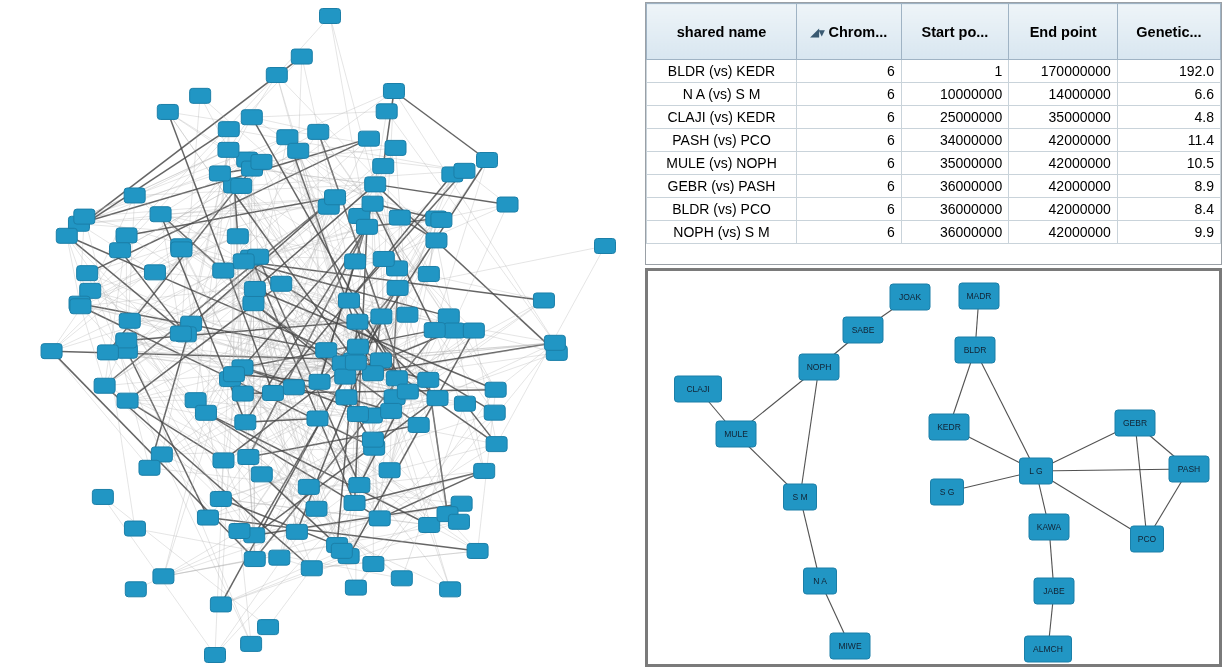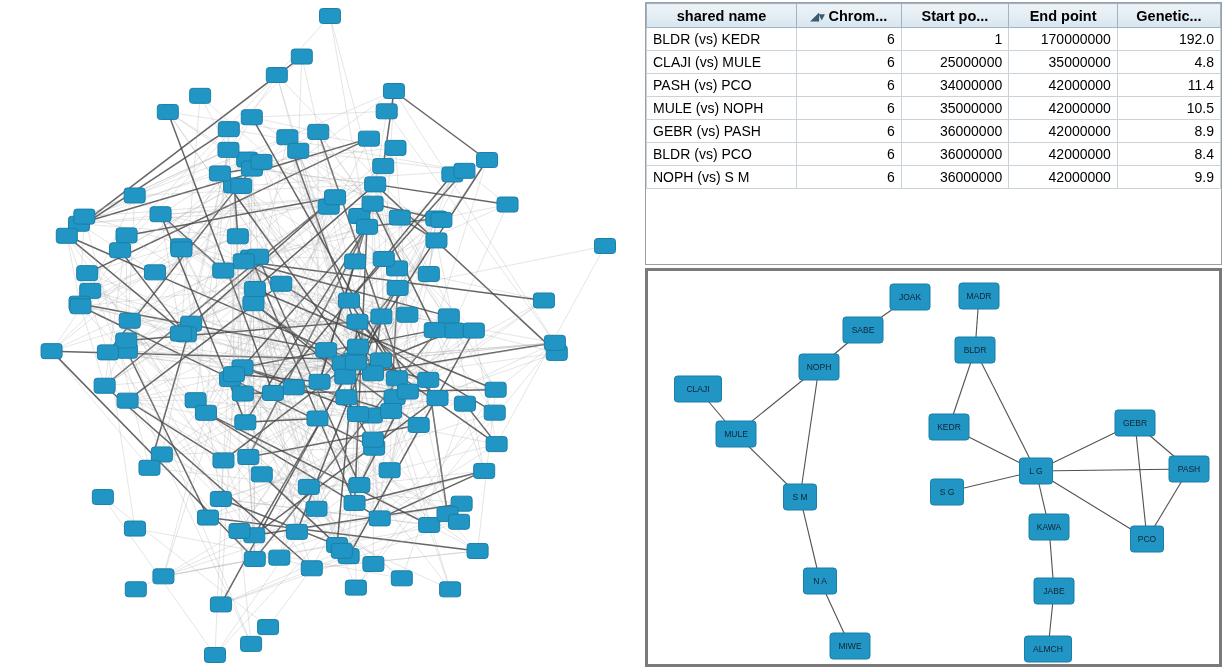--- a/index.html
+++ b/index.html
@@ -43,32 +43,32 @@
     width: 100%;
     font-size: 14px;
     color: #000;
   }
   table.data-table th {
     background: linear-gradient(#eef4f8, #d8e6f0);
     border: 1px solid #9fb3c4;
     font-weight: bold;
     font-size: 14.5px;
     height: 23px;
-    padding: 0 6px;
+    padding: 16px 6px;
     white-space: nowrap;
     text-align: center;
   }
   table.data-table td {
     border: 1px solid #c9d3da;
     height: 22px;
     padding: 0 6px;
     white-space: nowrap;
     background: #ffffff;
   }
-  td.c-name { text-align: left; }
+  td.c-name { text-align: center; }
   td.c-num  { text-align: right; }
   th .filter-ico {
     display: inline-block;
     margin-right: 4px;
     color: #3a5a72;
     font-size: 11px;
     vertical-align: middle;
   }
   .col-name  { width: 152px; }
   .col-chrom { width: 100px; }
@@ -1335,21 +1335,28 @@
     </thead>
     <tbody id="table-body">
         <tr>
           <td class="col-name c-name">BLDR (vs) KEDR</td>
           <td class="col-chrom c-num">6</td>
           <td class="col-start c-num">1</td>
           <td class="col-end c-num">170000000</td>
           <td class="col-gen c-num">192.0</td>
         </tr>
         <tr>
-          <td class="col-name c-name">CLAJI (vs) MULE</td>
+          <td class="col-name c-name">N A (vs) S M</td>
+          <td class="col-chrom c-num">6</td>
+          <td class="col-start c-num">10000000</td>
+          <td class="col-end c-num">14000000</td>
+          <td class="col-gen c-num">6.6</td>
+        </tr>
+        <tr>
+          <td class="col-name c-name">CLAJI (vs) KEDR</td>
           <td class="col-chrom c-num">6</td>
           <td class="col-start c-num">25000000</td>
           <td class="col-end c-num">35000000</td>
           <td class="col-gen c-num">4.8</td>
         </tr>
         <tr>
           <td class="col-name c-name">PASH (vs) PCO</td>
           <td class="col-chrom c-num">6</td>
           <td class="col-start c-num">34000000</td>
           <td class="col-end c-num">42000000</td>

